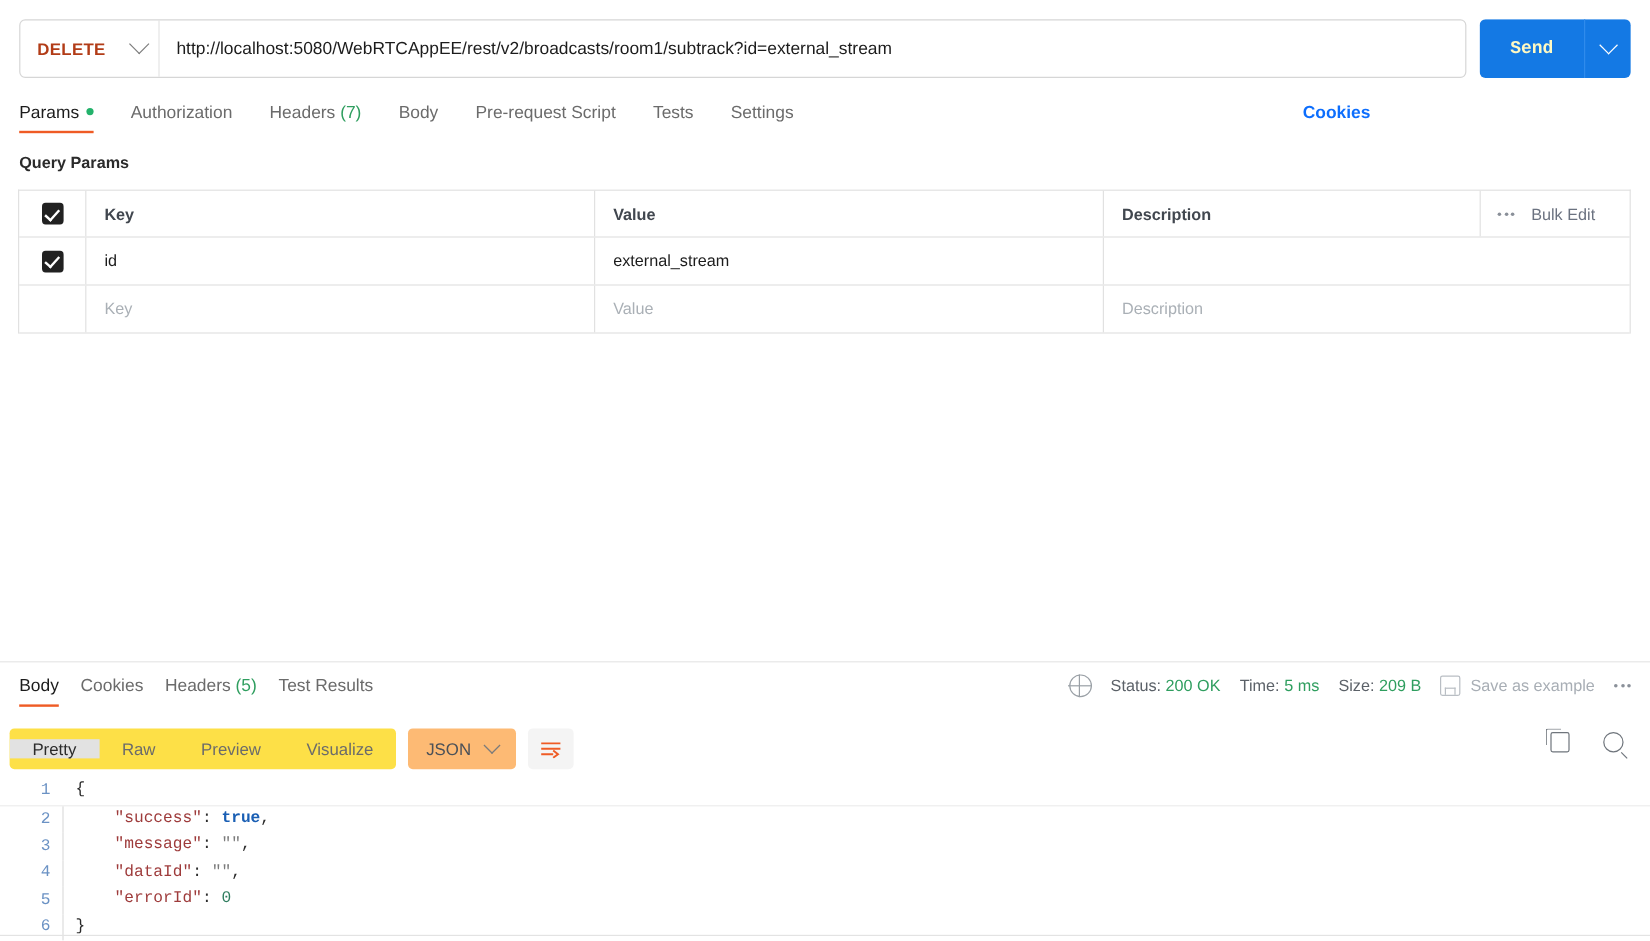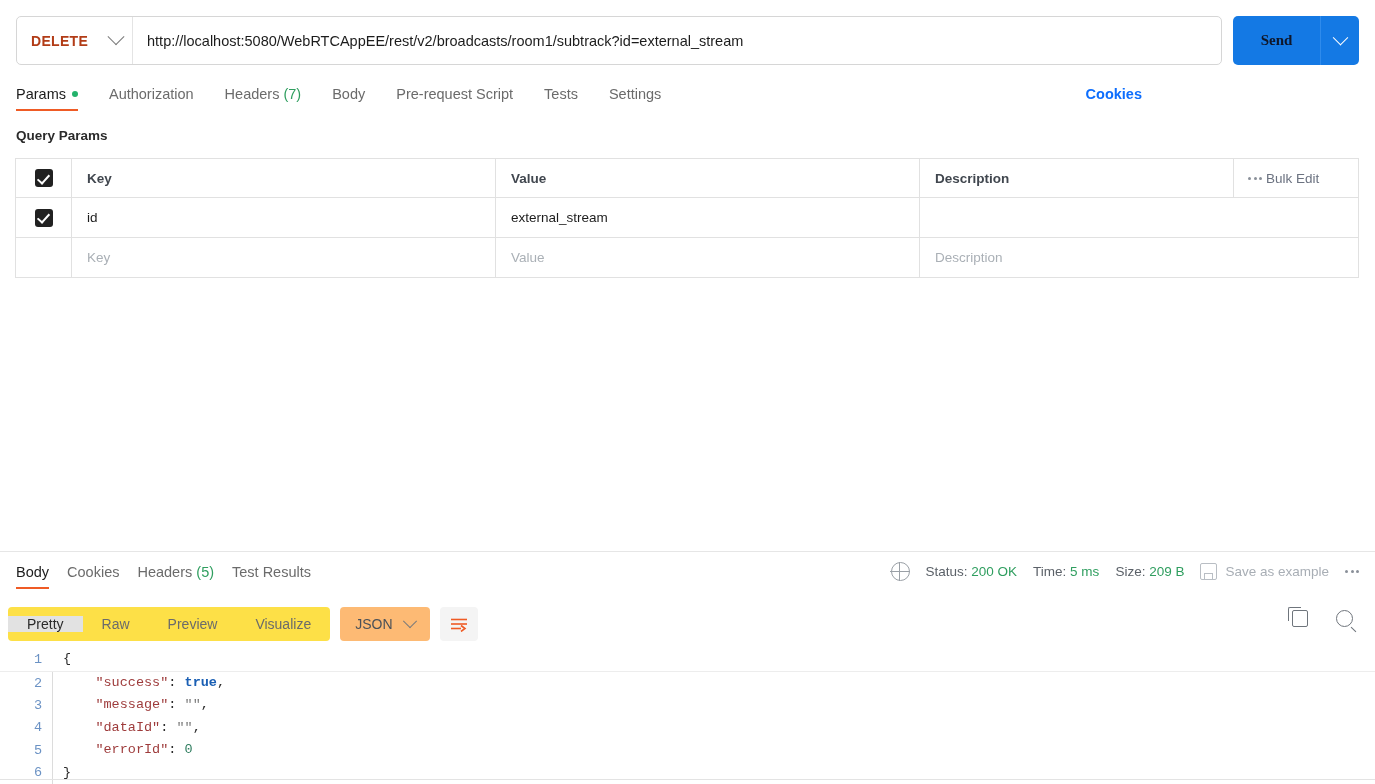--- a/index.html
+++ b/index.html
@@ -72,26 +72,26 @@
     position: absolute;
     left: 1233px; top: 16px;
     width: 126px; height: 49px;
     display: flex;
     border-radius: 5px;
     overflow: hidden;
   }
   .send-btn {
     flex: 1;
     background: #1479e4;
-    color: #0f172a;
+    color: #fef9c3;
     font-size: 15px;
     font-weight: bold;
     border: none;
     cursor: pointer;
-    font-family: Liberation Serif, serif;
+    font-family: Liberation Mono, monospace;
   }
   .send-caret {
     width: 38px;
     background: #1479e4;
     border-left: 1px solid #2f8bec;
     cursor: pointer;
     display: flex;
     align-items: center;
     justify-content: center;
   }
@@ -201,21 +201,21 @@
     display: flex;
     align-items: center;
     padding-left: 15px;
     box-sizing: border-box;
   }
   .cell-actions {
     width: 125px;
     display: flex;
     align-items: center;
     justify-content: flex-start;
-    gap: 4px;
+    gap: 14px;
     padding-left: 14px;
     border-left: 1px solid #e1e1e1;
     box-sizing: border-box;
   }
   .hdr-txt {
     font-size: 13.5px;
     font-weight: bold;
     color: #41474f;
   }
   .cell-txt {

